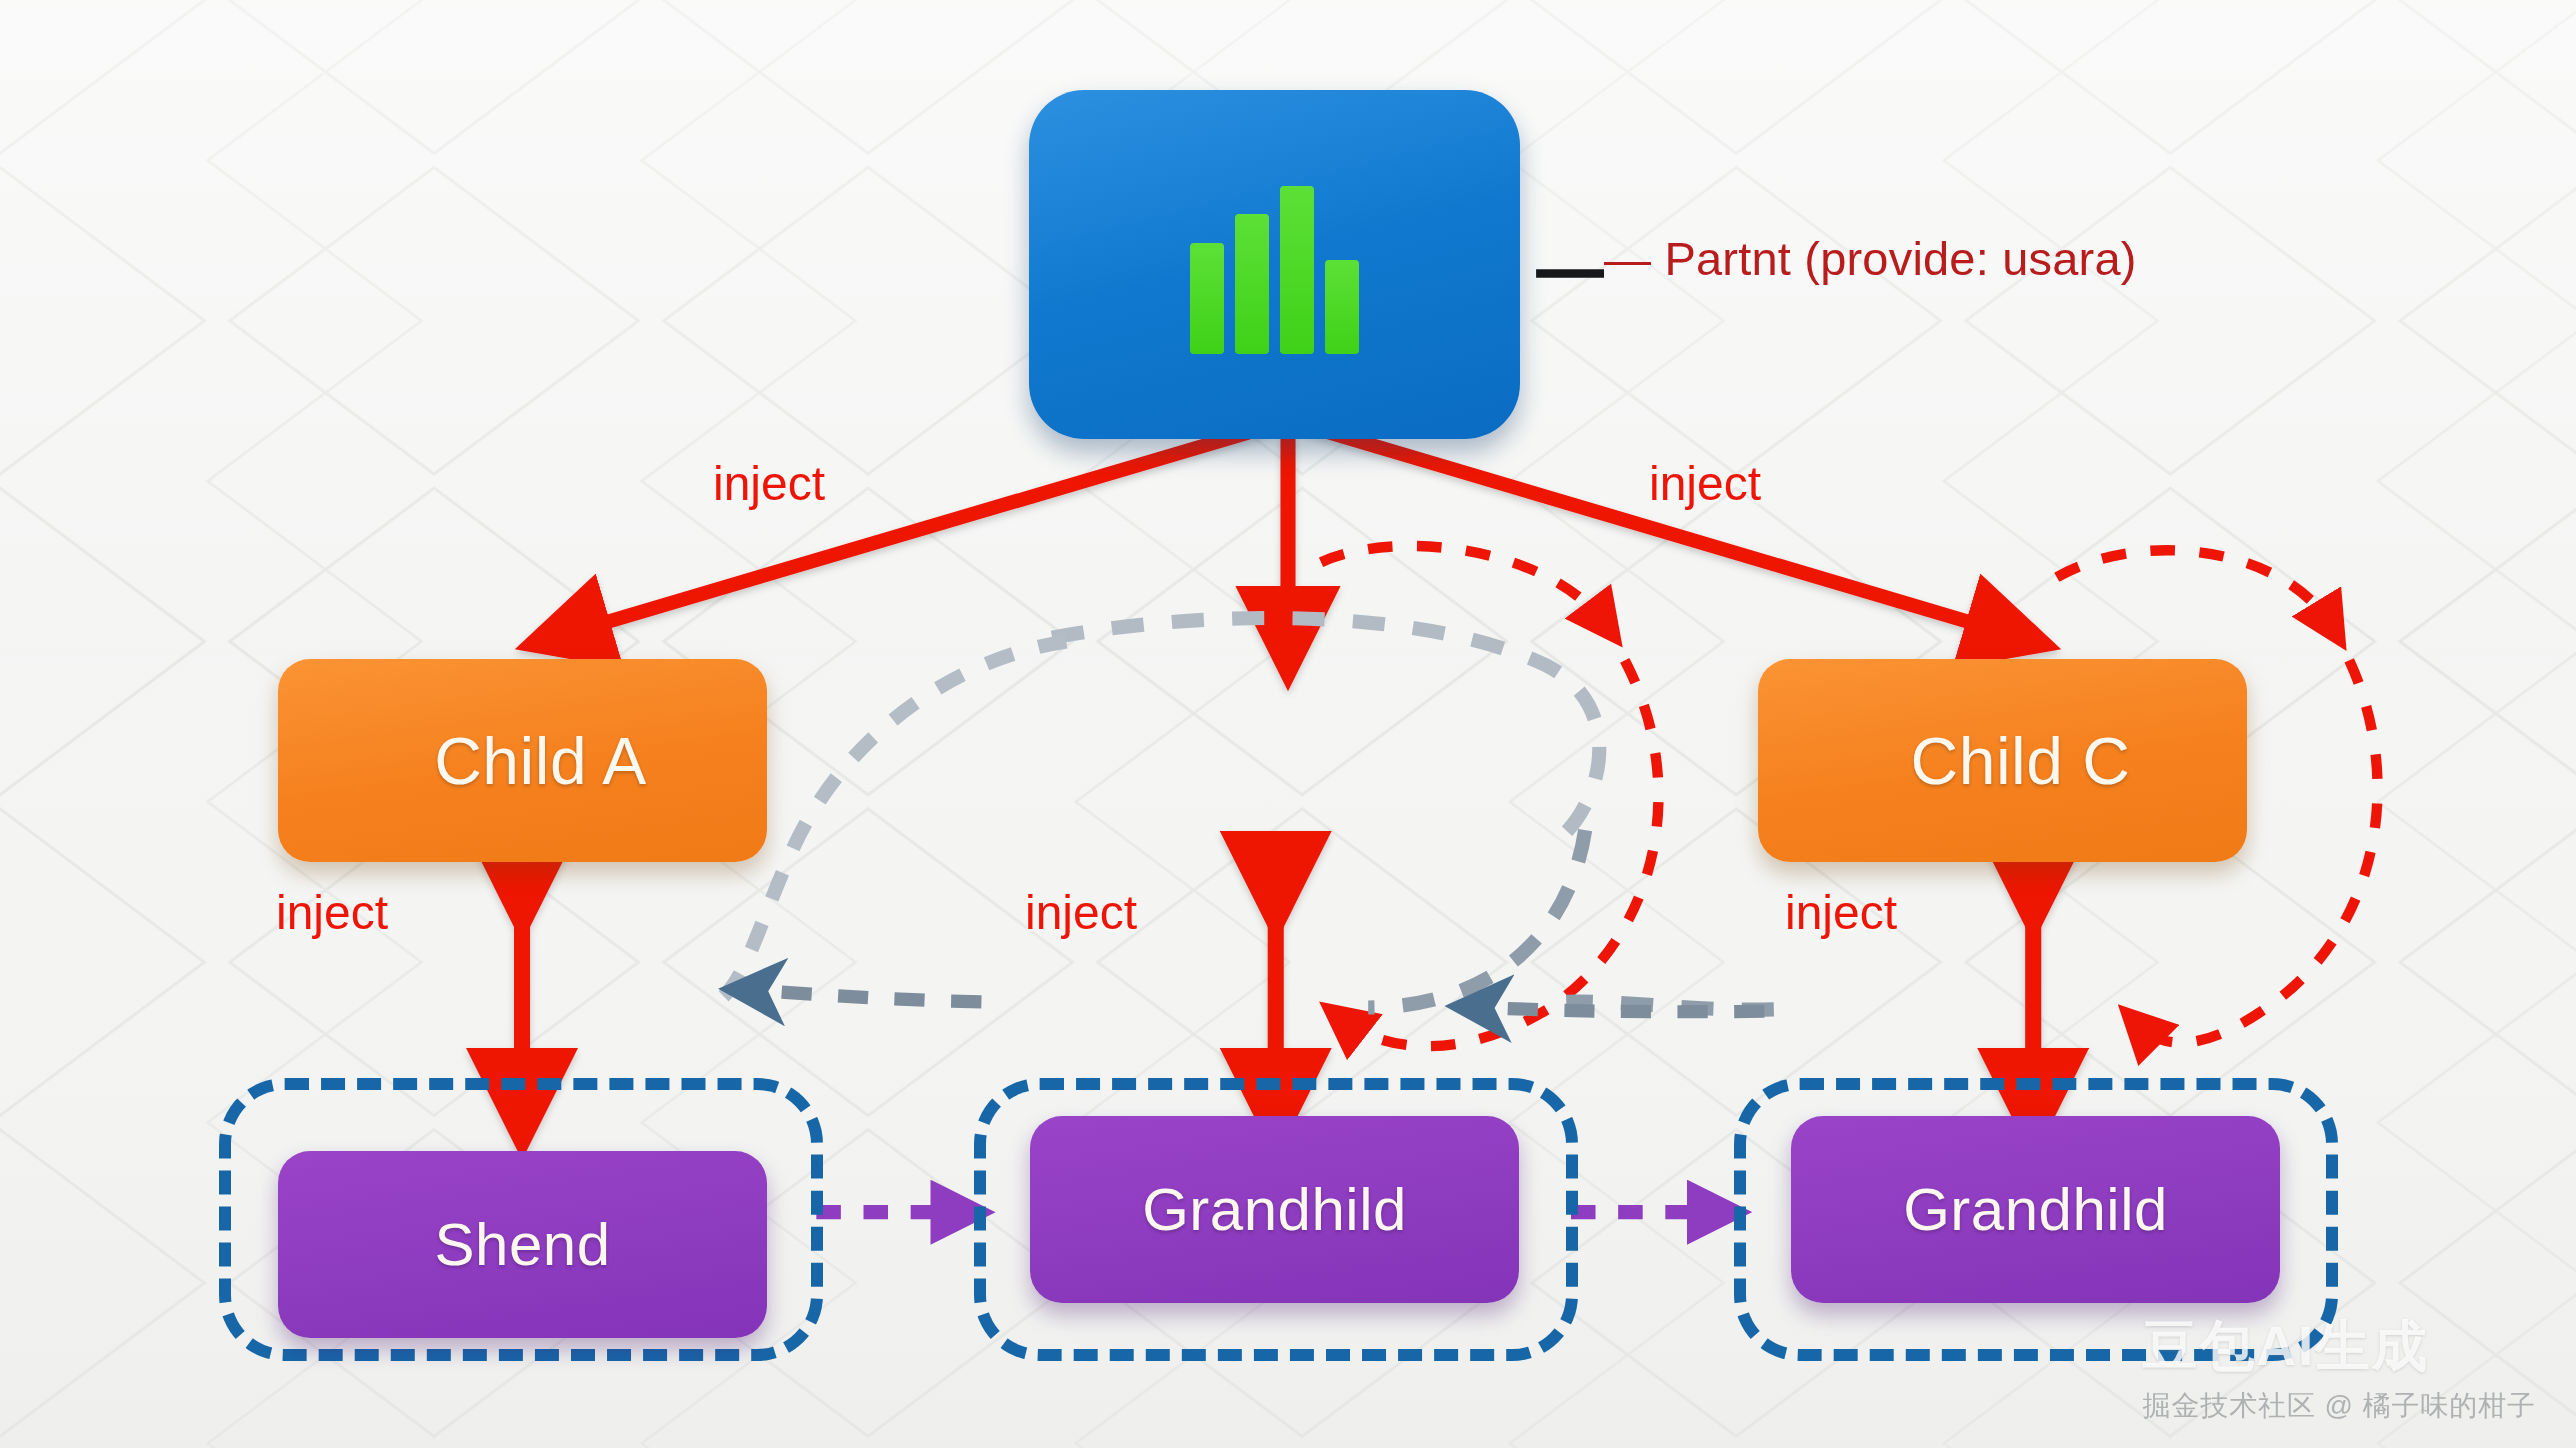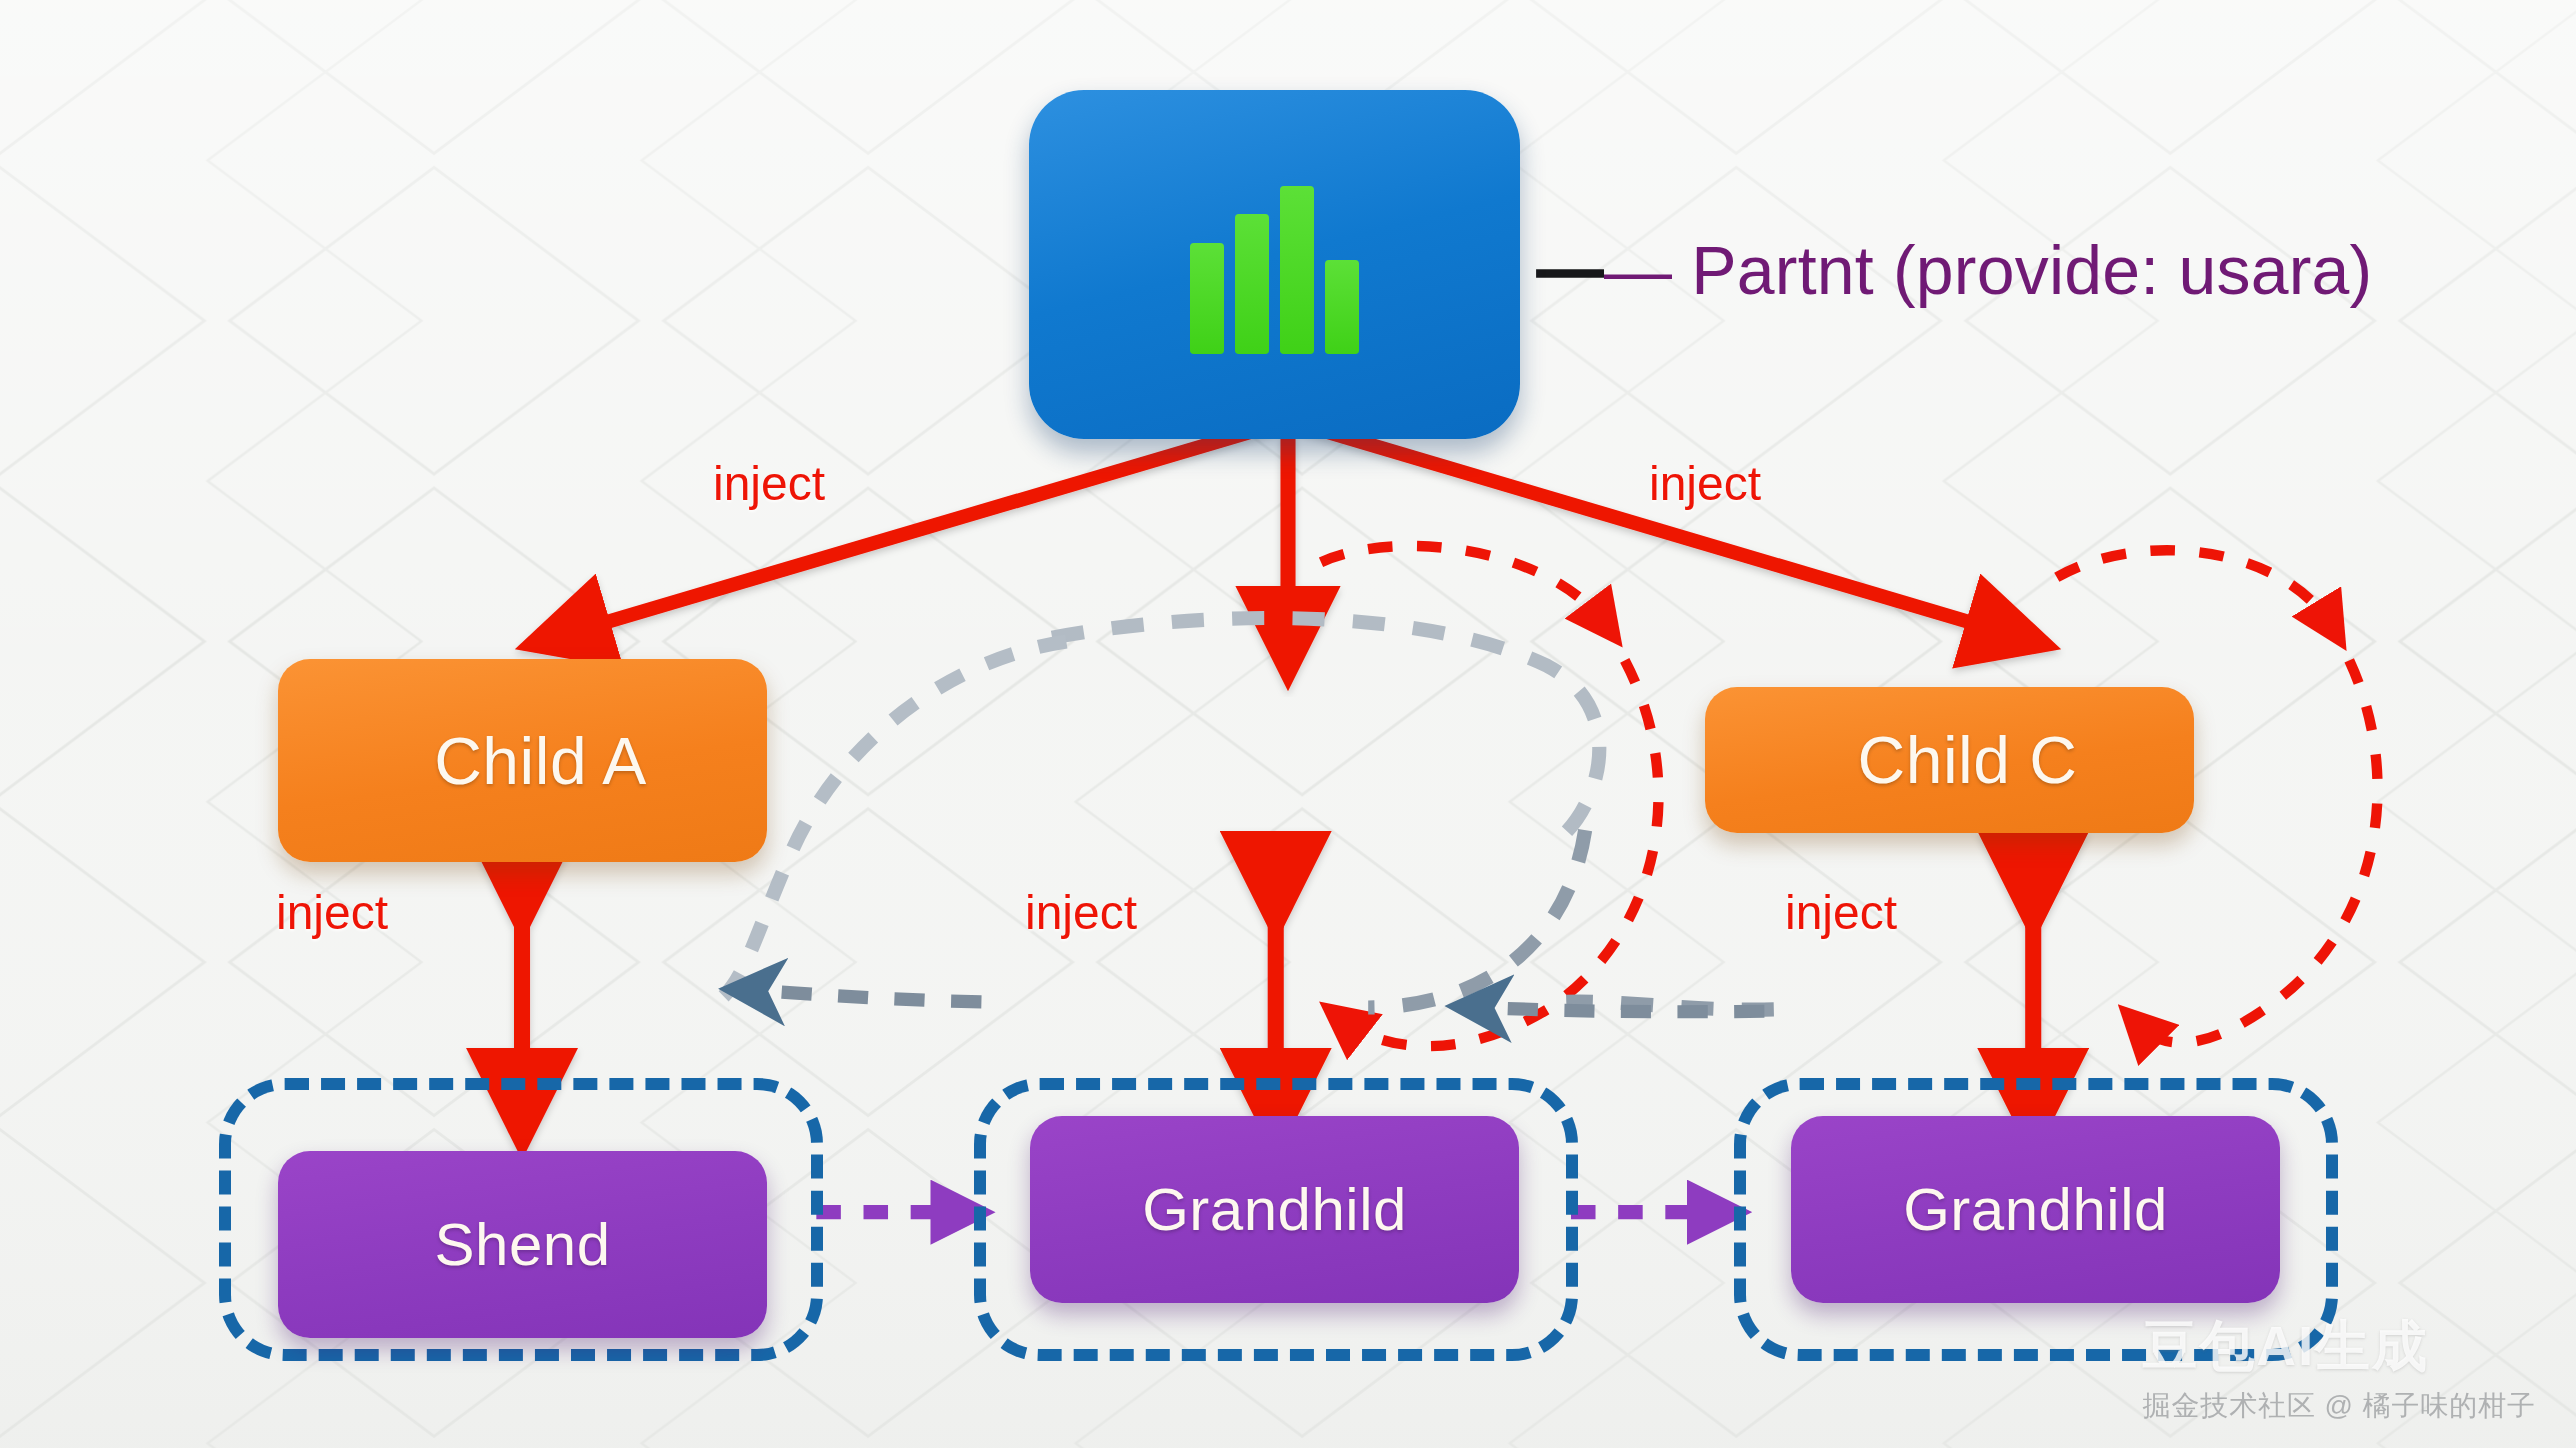--- a/index.html
+++ b/index.html
@@ -79,22 +79,22 @@
     position: absolute;
     white-space: nowrap;
     user-select: none;
   }
   .label-inject {
     color: #ee1406;
     font-size: 48px;
     text-shadow: 0 1.9px 2.8px rgba(255,255,255,0.85);
   }
   .label-callout {
-    color: #701a75;
-    font-size: 68px;
+    color: #b91c1c;
+    font-size: 47px;
     letter-spacing: 0.2px;
   }
 
   
   .group-frame {
     position: absolute;
     box-sizing: border-box;
     border: 12.3px dashed #1767a8;
     border-radius: 66px;
   }
@@ -215,21 +215,21 @@
       <i style="height:168px;"></i>
       <i style="height:94px;"></i>
     </div>
   </div>
 
   <div class="label label-callout" style="left:1604px; top:231px;">— Partnt (provide: usara)</div>
 
   <div class="node node-child" style="left:278px; top:659px; width:489px; height:203px;">
     <span>Child A</span>
   </div>
-  <div class="node node-child" style="left:1705px; top:659px; width:489px; height:146px;margin-top:28px;">
+  <div class="node node-child" style="left:1758px; top:659px; width:489px; height:203px;">
     <span>Child C</span>
   </div>
 
   <div class="node node-grand" style="left:278px; top:1116px; width:489px; height:187px;margin-top:35px;">
     <span>Shend</span>
   </div>
   <div class="node node-grand" style="left:1030px; top:1116px; width:489px; height:187px;">
     <span>Grandhild</span>
   </div>
   <div class="node node-grand" style="left:1791px; top:1116px; width:489px; height:187px;">

